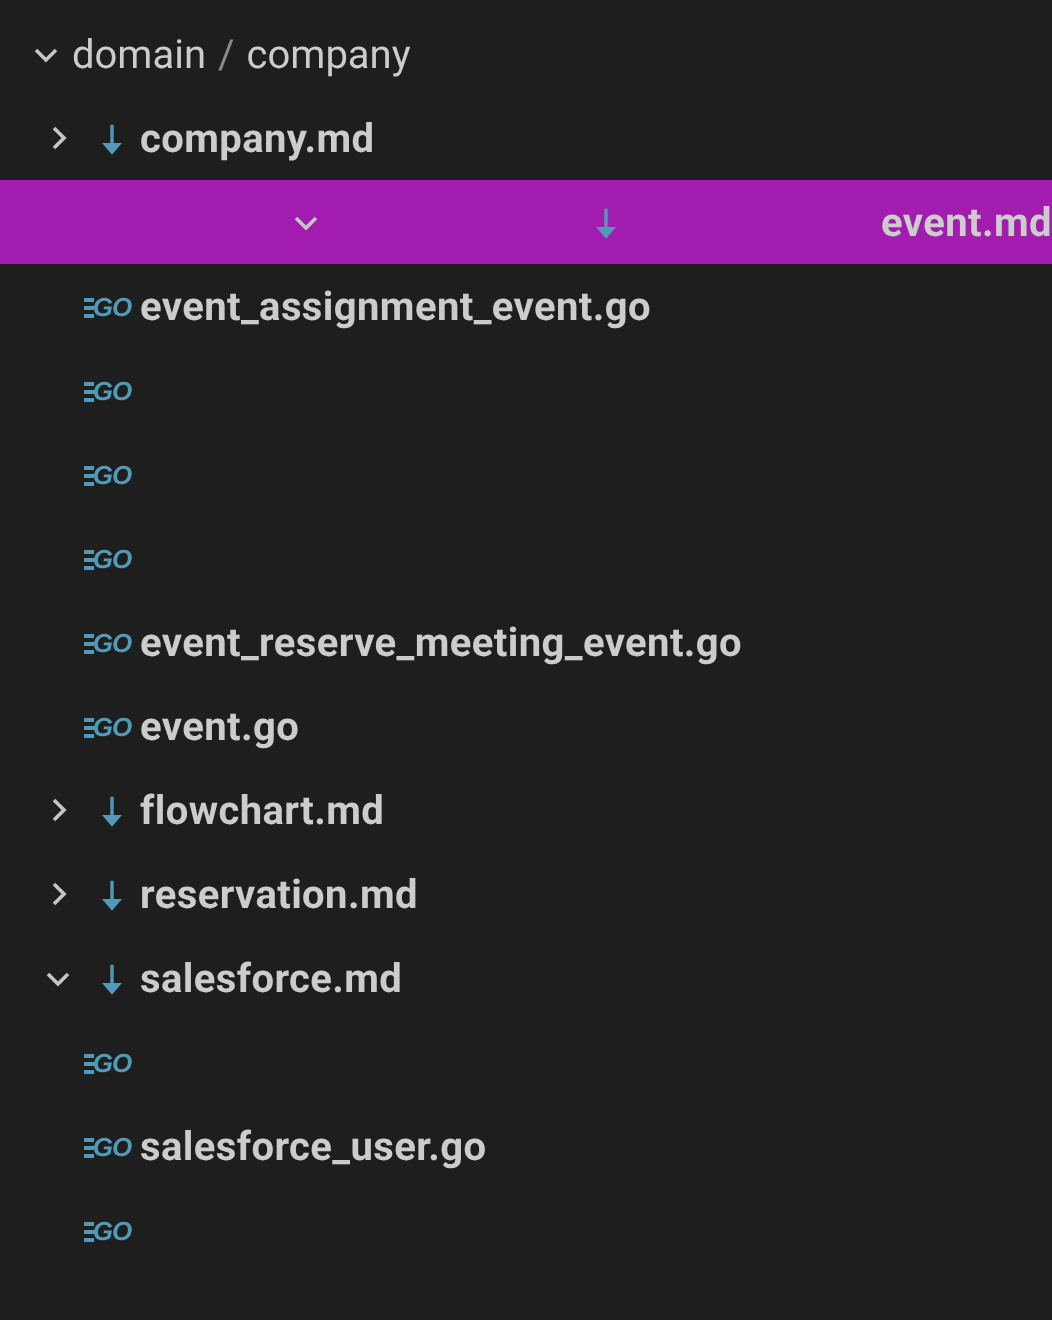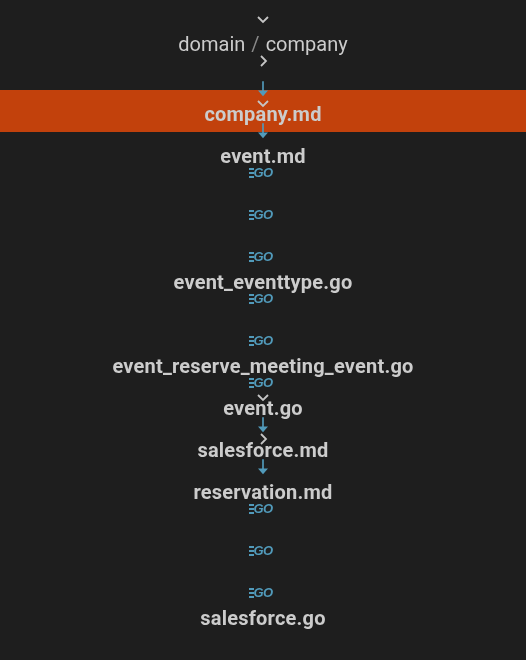--- a/index.html
+++ b/index.html
@@ -15,24 +15,24 @@
   }
   .tree {
     padding-top: 6px;
   }
   .row {
     display: flex;
     align-items: center;
     height: 42px;
     white-space: nowrap;
     cursor: pointer;
-    flex-direction: column;
   }
   .row.selected {
-    background: #c2410c;
+    background: #a21caf;
+    justify-content: space-between;
   }
   .indent {
     flex: 0 0 auto;
   }
   .twisty {
     width: 26px;
     flex: 0 0 26px;
     display: flex;
     align-items: center;
     justify-content: center;
@@ -153,37 +153,37 @@
     </div>
     <span class="label">event.md</span>
   </div>
 
   <div class="row">
     <div class="indent" style="width:16px"></div>
     <div class="spacer"></div>
     <div class="go-icon">
         <span>GO</span>
       </div>
-  </div>
-
-  <div class="row">
-    <div class="indent" style="width:16px"></div>
-    <div class="spacer"></div>
-    <div class="go-icon">
-        <span>GO</span>
-      </div>
-  </div>
-
-  <div class="row">
-    <div class="indent" style="width:16px"></div>
-    <div class="spacer"></div>
-    <div class="go-icon">
-        <span>GO</span>
-      </div>
-    <span class="label">event_eventtype.go</span>
+    <span class="label">event_assignment_event.go</span>
+  </div>
+
+  <div class="row">
+    <div class="indent" style="width:16px"></div>
+    <div class="spacer"></div>
+    <div class="go-icon">
+        <span>GO</span>
+      </div>
+  </div>
+
+  <div class="row">
+    <div class="indent" style="width:16px"></div>
+    <div class="spacer"></div>
+    <div class="go-icon">
+        <span>GO</span>
+      </div>
   </div>
 
   <div class="row">
     <div class="indent" style="width:16px"></div>
     <div class="spacer"></div>
     <div class="go-icon">
         <span>GO</span>
       </div>
   </div>
 
@@ -198,69 +198,83 @@
 
   <div class="row">
     <div class="indent" style="width:16px"></div>
     <div class="spacer"></div>
     <div class="go-icon">
         <span>GO</span>
       </div>
     <span class="label">event.go</span>
   </div>
 
+  <div class="row">
+    <div class="indent" style="width:16px"></div>
+    <div class="twisty chev">
+      <svg viewBox="0 0 16 16">
+          <polyline points="6,3 11,8 6,13"></polyline>
+        </svg>
+    </div>
+    <div class="icon md-icon">
+      <svg viewBox="0 0 24 24">
+          <path d="M11 4 L13 4 L13 15 L18 15 L12 22 L6 15 L11 15 Z"></path>
+        </svg>
+    </div>
+    <span class="label">flowchart.md</span>
+  </div>
+
+  <div class="row">
+    <div class="indent" style="width:16px"></div>
+    <div class="twisty chev">
+      <svg viewBox="0 0 16 16">
+          <polyline points="6,3 11,8 6,13"></polyline>
+        </svg>
+    </div>
+    <div class="icon md-icon">
+      <svg viewBox="0 0 24 24">
+          <path d="M11 4 L13 4 L13 15 L18 15 L12 22 L6 15 L11 15 Z"></path>
+        </svg>
+    </div>
+    <span class="label">reservation.md</span>
+  </div>
 
   <div class="row">
     <div class="indent" style="width:16px"></div>
     <div class="twisty chev">
       <svg viewBox="0 0 16 16">
           <polyline points="3,6 8,11 13,6"></polyline>
         </svg>
     </div>
     <div class="icon md-icon">
       <svg viewBox="0 0 24 24">
           <path d="M11 4 L13 4 L13 15 L18 15 L12 22 L6 15 L11 15 Z"></path>
         </svg>
     </div>
     <span class="label">salesforce.md</span>
   </div>
 
   <div class="row">
     <div class="indent" style="width:16px"></div>
-    <div class="twisty chev">
-      <svg viewBox="0 0 16 16">
-          <polyline points="6,3 11,8 6,13"></polyline>
-        </svg>
-    </div>
-    <div class="icon md-icon">
-      <svg viewBox="0 0 24 24">
-          <path d="M11 4 L13 4 L13 15 L18 15 L12 22 L6 15 L11 15 Z"></path>
-        </svg>
-    </div>
-    <span class="label">reservation.md</span>
-  </div>
-
-  <div class="row">
-    <div class="indent" style="width:16px"></div>
-    <div class="spacer"></div>
-    <div class="go-icon">
-        <span>GO</span>
-      </div>
-  </div>
-
-  <div class="row">
-    <div class="indent" style="width:16px"></div>
-    <div class="spacer"></div>
-    <div class="go-icon">
-        <span>GO</span>
-      </div>
-  </div>
-
-  <div class="row">
-    <div class="indent" style="width:16px"></div>
-    <div class="spacer"></div>
-    <div class="go-icon">
-        <span>GO</span>
-      </div>
-    <span class="label">salesforce.go</span>
+    <div class="spacer"></div>
+    <div class="go-icon">
+        <span>GO</span>
+      </div>
+  </div>
+
+  <div class="row">
+    <div class="indent" style="width:16px"></div>
+    <div class="spacer"></div>
+    <div class="go-icon">
+        <span>GO</span>
+      </div>
+    <span class="label">salesforce_user.go</span>
+  </div>
+
+  <div class="row">
+    <div class="indent" style="width:16px"></div>
+    <div class="spacer"></div>
+    <div class="go-icon">
+        <span>GO</span>
+      </div>
   </div>
 
 </div>
 
 </body></html>

